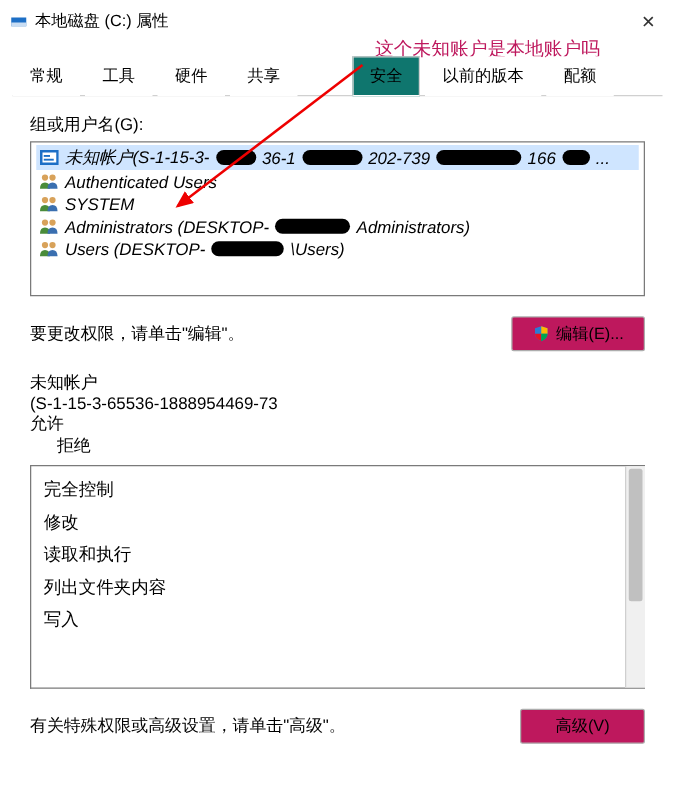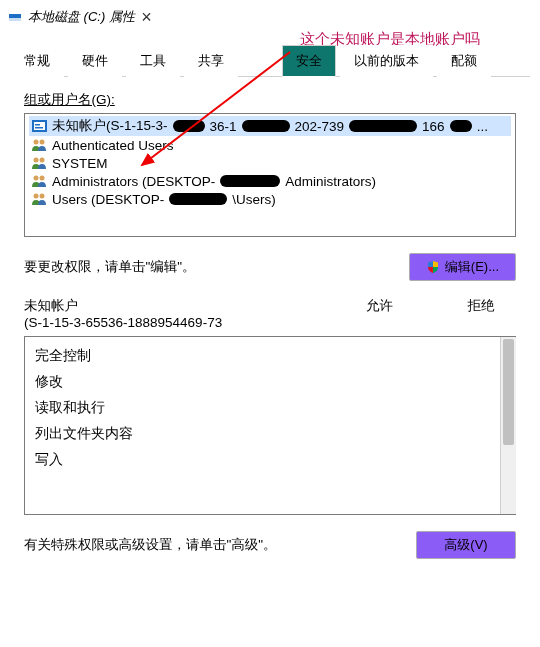--- a/index.html
+++ b/index.html
@@ -9,24 +9,23 @@
       background: #fff;
       width: 540px;
       height: 647px;
       position: relative;
       overflow: hidden;
     }
     .titlebar {
       height: 34px;
       display: flex;
       align-items: center;
-      justify-content: flex-start;
+      justify-content: space-between;
       padding: 0 10px 0 8px;
       color: #000;
-      font-style: italic;
     }
     .titlebar-left { display: flex; align-items: center; gap: 6px; font-size: 13px; }
     .titlebar-icon { width: 14px; height: 14px; display: inline-flex; align-items: center; justify-content: center; color: #1d5fbf; font-size: 12px; }
     .close-x { font-size: 18px; font-weight: 300; color: #333; padding: 0 6px; cursor: pointer; }
     .annotation {
       position: absolute;
       top: 30px; right: 60px;
       color: #be185d; font-size: 15px;
     }
     .arrow-svg {
@@ -52,59 +51,60 @@
       top: 1px;
     }
     .tab.active {
       border-color: #d0d0d0;
       border-bottom: 1px solid #fff;
       background: #0f766e;
       margin-left: 40px;
     }
     .content { padding: 14px 24px 10px 24px; }
     .row-label { display: flex; gap: 30px; margin-bottom: 22px; font-size: 13.5px; }
-    .group-label { font-size: 13.5px; margin-bottom: 4px; text-decoration: underline; }
+    .group-label { font-size: 13.5px; margin-bottom: 4px; }
     .listbox {
       border: 1px solid #7a7a7a;
       height: 124px;
       padding: 2px 4px;
       overflow: hidden;
       font-size: 13.5px;
+      font-style: italic;
     }
     .listitem {
       display: flex;
       align-items: center;
       gap: 5px;
       padding: 1px 2px;
       white-space: nowrap;
       overflow: hidden;
     }
     .listitem.sel { background: #cfe5ff; }
     .icon-user { display: inline-flex; width:16px; height:16px; align-items:center; justify-content:center; }
     .redact { display:inline-block; background:#000; height:12px; border-radius:6px; vertical-align:middle; }
     .edit-row { display:flex; align-items:center; justify-content:space-between; margin-top:16px; font-size:13.5px; }
     .btn {
       border: 1px solid #adadad;
-      background: #8b5cf6;
+      background: #be185d;
       padding: 4px 16px;
       font-size: 13px;
       border-radius: 2px;
       cursor: pointer;
       min-width: 100px;
       text-align: center;
       display: inline-flex;
       align-items: center;
       justify-content: center;
       gap: 5px;
     }
     .shield {
       width:14px; height:14px; display:inline-block;
     }
     .perm-header {
-      display:flex; margin-top:16px; font-size:13.5px;
+      display:flex; margin-top:16px; font-size:13.5px;flex-direction:column;
     }
     .perm-header .name { flex: 1; }
     .perm-header .allow { width: 80px; text-align:left; }
     .perm-header .deny  { width: 70px; text-align:center; }
     .perm-list {
       border: 1px solid #7a7a7a;
       border-right: none;
       margin-top: 6px;
       height: 179px;
       padding: 6px 10px;
@@ -146,22 +146,22 @@
   <defs>
     <marker id="ah" markerWidth="8" markerHeight="8" refX="6" refY="3" orient="auto">
       <path d="M0,0 L7,3 L0,6 Z" fill="#e00"></path>
     </marker>
   </defs>
   <line x1="160" y1="2" x2="12" y2="115" stroke="#e00" stroke-width="2" marker-end="url(#ah)"></line>
 </svg>
 
 <div class="tabs">
   <div class="tab">常规</div>
+  <div class="tab">工具</div>
   <div class="tab">硬件</div>
-  <div class="tab">工具</div>
   <div class="tab">共享</div>
   <div class="tab active">安全</div>
   <div class="tab">以前的版本</div>
   <div class="tab">配额</div>
 </div>
 
 <div class="content">
 
 
   <div class="group-label">组或用户名(G):</div>

